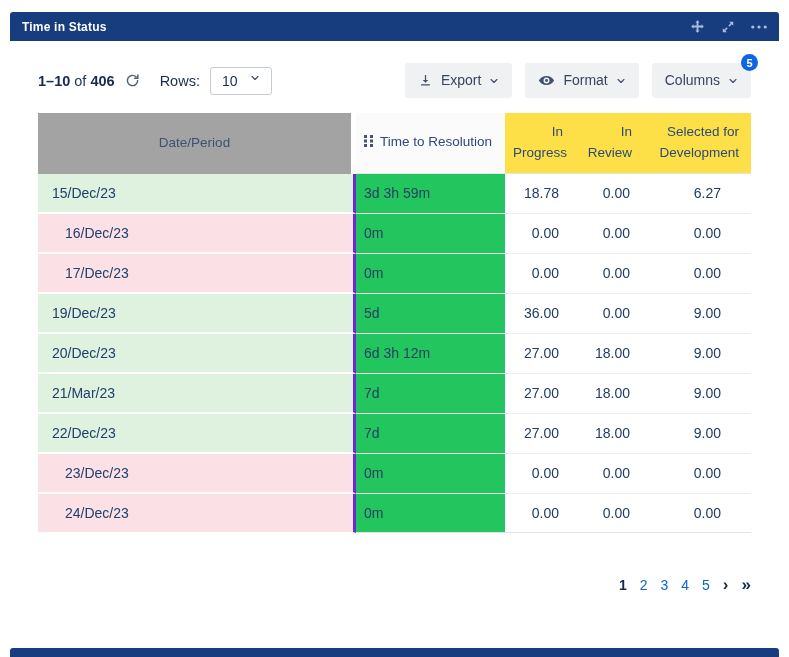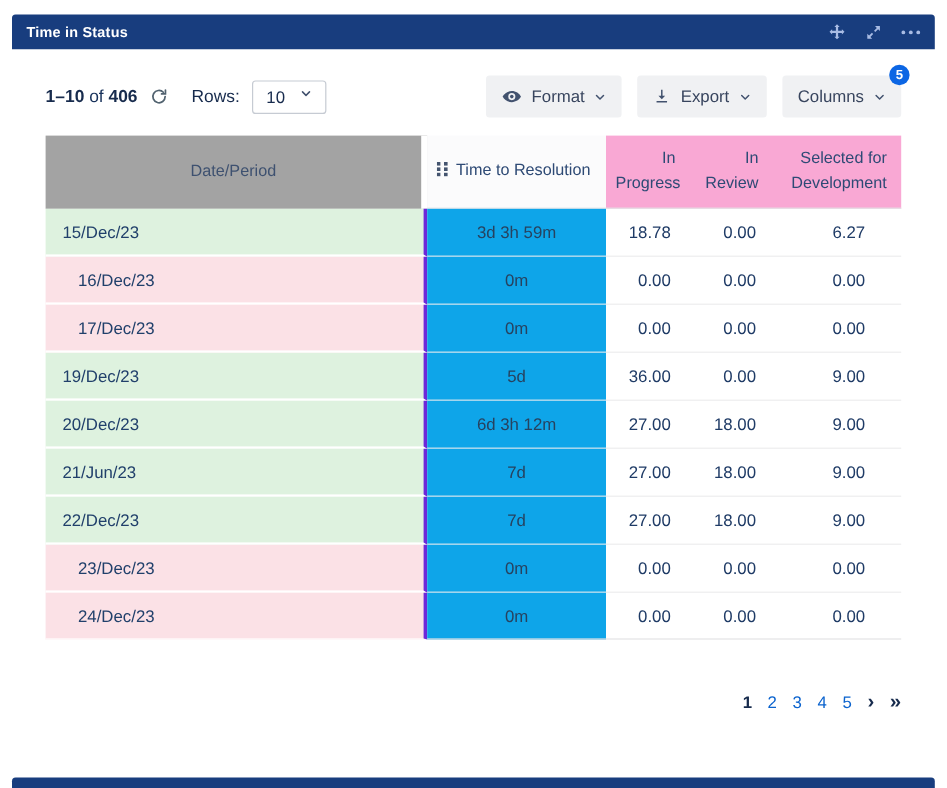--- a/index.html
+++ b/index.html
@@ -54,29 +54,29 @@
 
   
   .table-wrap { margin-top:15px; }
   table { width:713px; border-collapse:separate; border-spacing:0; table-layout:fixed; font-size:14px; }
   thead th {
     font-weight:400; font-size:13.5px; color:#2E4A75;
     padding:9px 8px; vertical-align:middle; line-height:1.55;
   }
   th.h-date { background:#a3a3a3; text-align:center; color:#3E5170; border-right:5px solid #fff; }
   th.h-ttr  { text-align:left; padding-left:8px; background:#FBFBFC; border-bottom:1px solid #E4E4E6; white-space:nowrap; }
-  th.h-num  { text-align:right; background:#f9a8d4; border-bottom:1px solid #E4E4E6; }
+  th.h-num  { text-align:right; background:#fde047; border-bottom:1px solid #E4E4E6; }
   th.h3 { padding-right:12px; } th.h4 { padding-right:8px; } th.h5 { padding-right:12px; }
   .grip { display:inline-block; margin-right:6px; vertical-align:-1px; }
 
   tbody td { border-bottom:1px solid #EDEDEE; padding:11px 8px; color:#1F3B66; }
   td.c-date { padding-left:14px; border-right:3px solid #6d28d9; border-bottom:2px solid #fff; color:#21406B; }
   tr.green td.c-date { background:#DEF2DF; }
   tr.pink  td.c-date { background:#FBE1E6;padding-left:27px; }
-  td.c-ttr { background:#0ea5e9; text-align:center; color:#27425F; }
+  td.c-ttr { background:#22c55e; color:#27425F; }
   td.c-num { text-align:right; }
   td.c3 { padding-right:16px; } td.c4 { padding-right:10px; } td.c5 { padding-right:30px; }
   tbody tr:last-child td { border-bottom:1px solid #E3E3E5; }
   tbody tr:last-child td.c-date { border-bottom:1px solid #fff; }
 
   
   .pagination {
     width:713px; margin-top:44px;
     display:flex; justify-content:flex-end; align-items:center; gap:13px; font-size:14px;
   }
@@ -134,41 +134,41 @@
             <svg width="10" height="10" viewBox="0 0 24 24" fill="none" stroke="currentColor" stroke-width="3" stroke-linecap="round" stroke-linejoin="round">
                 <path d="M5 8.5l7 7 7-7"></path>
               </svg>
           </span>
         </div>
       </div>
 
       <div class="tb-right">
         <button class="btn">
           <span style="display:flex;color:#42526E">
+            <svg width="15" height="15" viewBox="0 0 24 24" fill="currentColor">
+                <path d="M11 3h2v8h3.5L12 15.5 7.5 11H11V3z"></path>
+                <path d="M5 18h14v2H5z"></path>
+              </svg>
+          </span>
+          <span>Export</span>
+          <span class="chev">
+            <svg width="10" height="10" viewBox="0 0 24 24" fill="none" stroke="currentColor" stroke-width="3" stroke-linecap="round" stroke-linejoin="round">
+                <path d="M5 8.5l7 7 7-7"></path>
+              </svg>
+          </span>
+        </button>
+
+        <button class="btn">
+          <span style="display:flex;color:#42526E">
             <svg width="17" height="17" viewBox="0 0 24 24">
                 <path fill-rule="evenodd" fill="currentColor" d="M12 5.5c-4.8 0-8.9 2.8-10.8 6.5 1.9 3.7 6 6.5 10.8 6.5s8.9-2.8 10.8-6.5C20.9 8.3 16.8 5.5 12 5.5zm0 10.7a4.2 4.2 0 1 1 0-8.4 4.2 4.2 0 0 1 0 8.4z"></path>
                 <circle cx="12" cy="12" r="2.1" fill="currentColor"></circle>
               </svg>
           </span>
           <span>Format</span>
-          <span class="chev">
-            <svg width="10" height="10" viewBox="0 0 24 24" fill="none" stroke="currentColor" stroke-width="3" stroke-linecap="round" stroke-linejoin="round">
-                <path d="M5 8.5l7 7 7-7"></path>
-              </svg>
-          </span>
-        </button>
-
-        <button class="btn">
-          <span style="display:flex;color:#42526E">
-            <svg width="15" height="15" viewBox="0 0 24 24" fill="currentColor">
-                <path d="M11 3h2v8h3.5L12 15.5 7.5 11H11V3z"></path>
-                <path d="M5 18h14v2H5z"></path>
-              </svg>
-          </span>
-          <span>Export</span>
           <span class="chev">
             <svg width="10" height="10" viewBox="0 0 24 24" fill="none" stroke="currentColor" stroke-width="3" stroke-linecap="round" stroke-linejoin="round">
                 <path d="M5 8.5l7 7 7-7"></path>
               </svg>
           </span>
         </button>
 
         <div class="btn-wrap">
           <button class="btn">
             <span>Columns</span>
@@ -238,21 +238,21 @@
             <td class="c-num c5">9.00</td>
           </tr>
           <tr class="green">
             <td class="c-date">20/Dec/23</td>
             <td class="c-ttr">6d 3h 12m</td>
             <td class="c-num c3">27.00</td>
             <td class="c-num c4">18.00</td>
             <td class="c-num c5">9.00</td>
           </tr>
           <tr class="green">
-            <td class="c-date">21/Jun/23</td>
+            <td class="c-date">21/Mar/23</td>
             <td class="c-ttr">7d</td>
             <td class="c-num c3">27.00</td>
             <td class="c-num c4">18.00</td>
             <td class="c-num c5">9.00</td>
           </tr>
           <tr class="green">
             <td class="c-date">22/Dec/23</td>
             <td class="c-ttr">7d</td>
             <td class="c-num c3">27.00</td>
             <td class="c-num c4">18.00</td>

